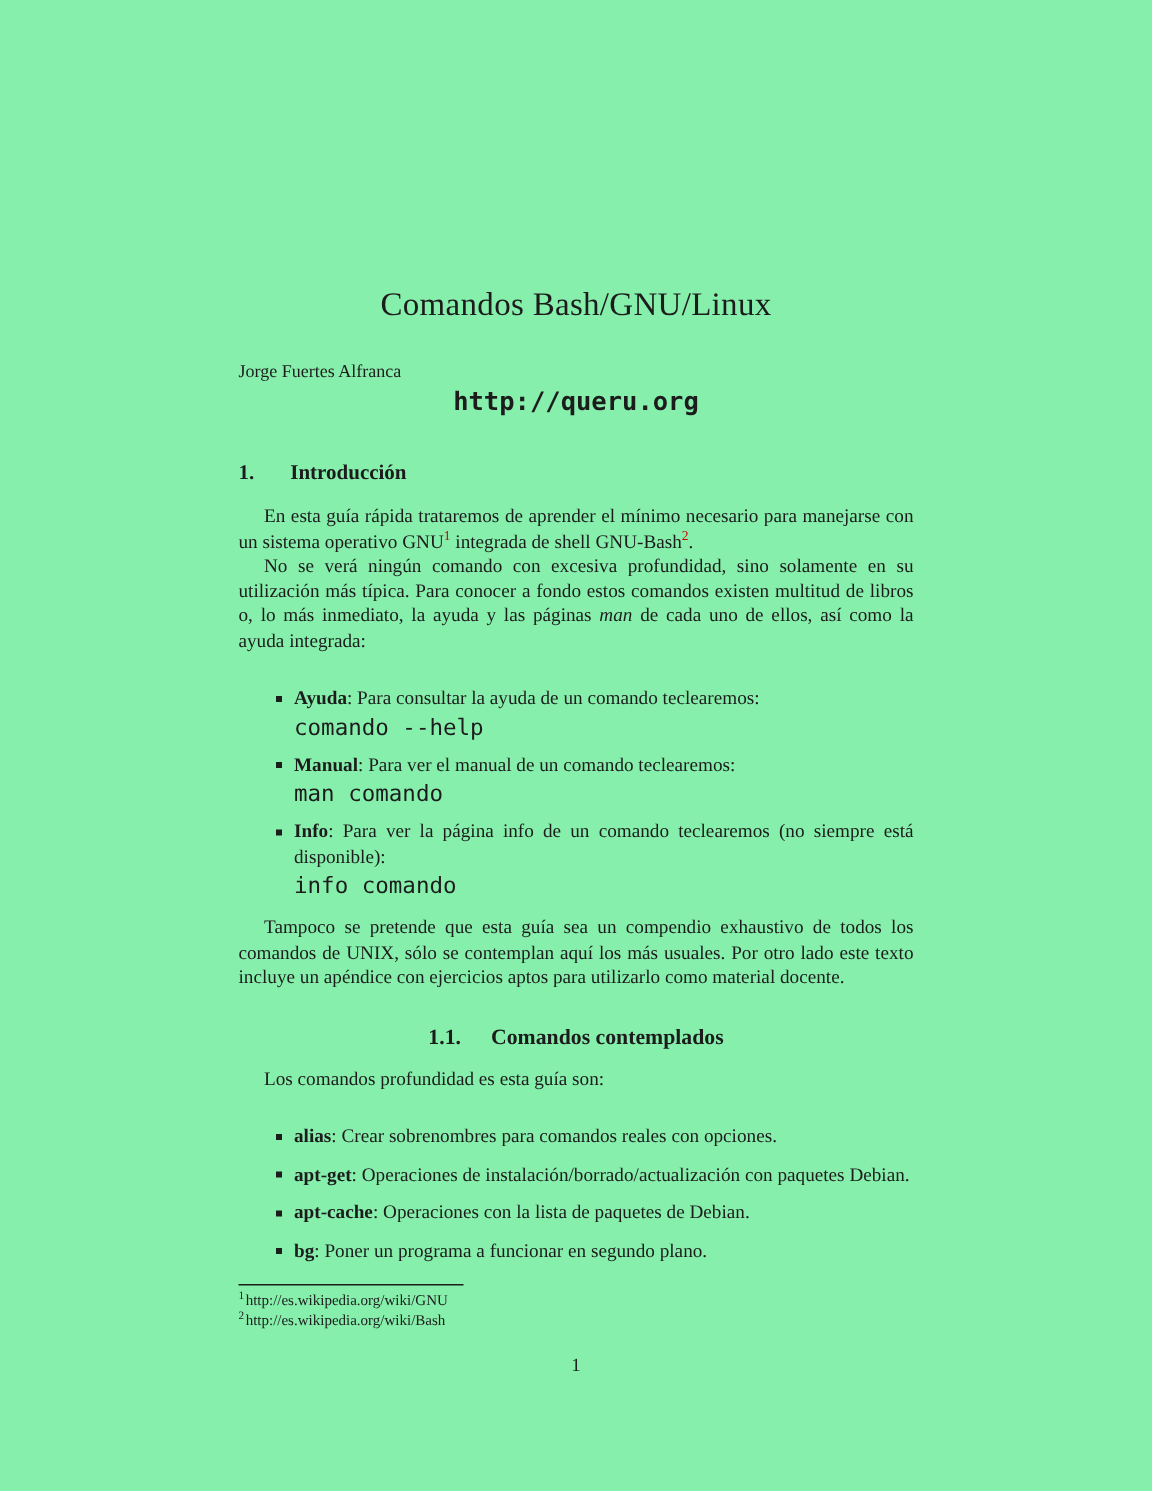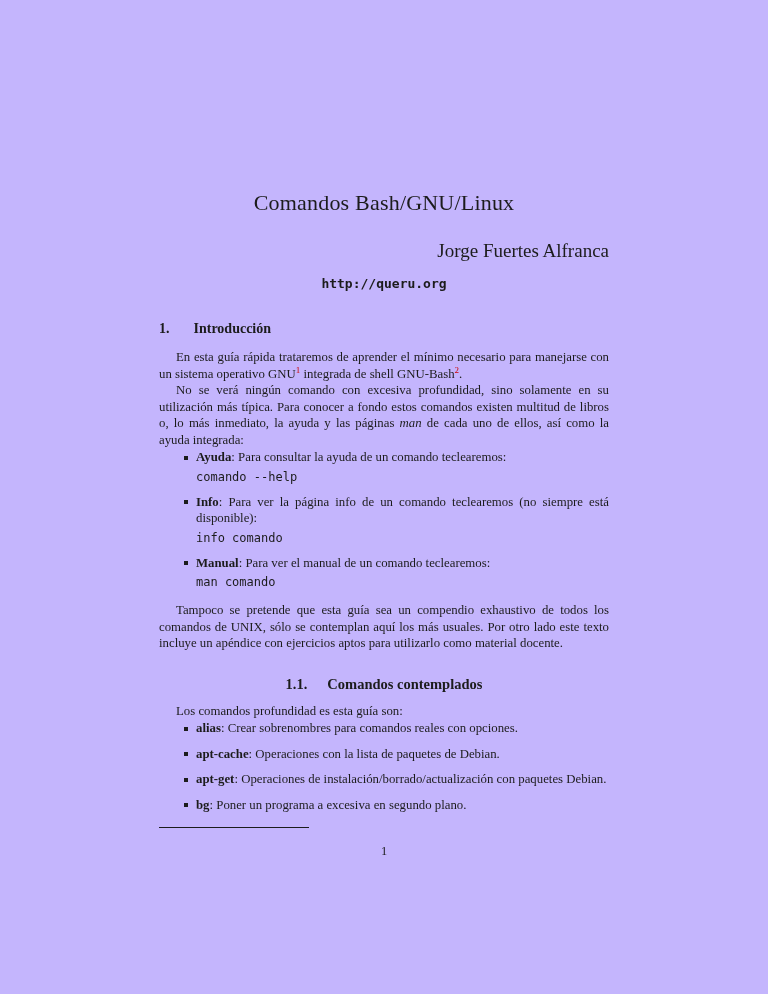--- a/index.html
+++ b/index.html
@@ -2,47 +2,47 @@
 <html><head>
 <meta charset="utf-8">
 <style>
   * { margin: 0; padding: 0; box-sizing: border-box; }
   html, body { background: #ffffff; }
   .page {
     position: relative;
     width: 768px;
     height: 994px;
     margin: 0 auto;
-    background: #c4b5fd;
+    background: #86efac;
     color: #1c1c1c;
     font-family: "Liberation Serif", serif;
     overflow: hidden;
   }
   .content {
     width: 450px;
     margin: 0 auto;
     padding-top: 190px;
   }
   .doc-title {
     text-align: center;
     font-size: 22px;
     font-weight: normal;
     letter-spacing: 0.2px;
     margin-bottom: 24px;
   }
   .author {
-    text-align: right;
-    font-size: 19px;
-    margin-bottom: 14px;
+    text-align: left;
+    font-size: 12px;
+    margin-bottom: 3px;
   }
   .author-url {
     text-align: center;
     font-family: "DejaVu Sans Mono", monospace;
     font-weight: bold;
-    font-size: 13px;
+    font-size: 17px;
   }
   .pub-date {
     text-align: center;
     font-size: 13.5px;
     margin-top: 13px;
   }
   .sec-heading {
     font-size: 14px;
     font-weight: bold;
     margin-top: 30px;
@@ -66,42 +66,42 @@
   .fnref {
     color: #cc0000;
     font-size: 9px;
     vertical-align: super;
     line-height: 0;
     text-decoration: none;
   }
   em.term-em { font-style: italic; margin-top: 32px; }
   ul.doc-list {
     list-style: none;
-    margin: 1px 0 12px 25px;
+    margin: 22px 0 12px 25px;
   }
   ul.doc-list li {
     display: flex;
     align-items: flex-start;
     margin-bottom: 9px;
     font-size: 12.8px;
     line-height: 16.5px;
   }
   .bullet {
     display: inline-block;
     width: 4px;
     height: 4px;
     background: #1c1c1c;
     margin: 6.5px 8px 0 0;
     flex: none;
   }
   .li-body { flex: 1; text-align: justify; }
   .li-term { font-weight: bold; }
   .code-line {
     font-family: "DejaVu Sans Mono", monospace;
-    font-size: 12px;
+    font-size: 15px;
     margin-top: 4px;
     line-height: 15px;
   }
   .footnote-rule {
     width: 150px;
     border-top: 1px solid #1c1c1c;
     margin-top: 14px;
     margin-bottom: 4px;
   }
   .footnote-line {
@@ -147,29 +147,29 @@
       <li>
         <span class="bullet"></span>
         <span class="li-body">
           <span class="li-term">Ayuda</span><span>: Para consultar la ayuda de un comando teclearemos:</span>
           <span class="code-line" style="display:block">comando --help</span>
         </span>
       </li>
       <li>
         <span class="bullet"></span>
         <span class="li-body">
+          <span class="li-term">Manual</span><span>: Para ver el manual de un comando teclearemos:</span>
+          <span class="code-line" style="display:block">man comando</span>
+        </span>
+      </li>
+      <li>
+        <span class="bullet"></span>
+        <span class="li-body">
           <span class="li-term">Info</span><span>: Para ver la página info de un comando teclearemos (no siempre está disponible):</span>
           <span class="code-line" style="display:block">info comando</span>
-        </span>
-      </li>
-      <li>
-        <span class="bullet"></span>
-        <span class="li-body">
-          <span class="li-term">Manual</span><span>: Para ver el manual de un comando teclearemos:</span>
-          <span class="code-line" style="display:block">man comando</span>
         </span>
       </li>
     </ul>
 
     <p class="body">Tampoco se pretende que esta guía sea un compendio exhaustivo de todos los comandos de UNIX, sólo se contemplan aquí los más usuales. Por otro lado este texto incluye un apéndice con ejercicios aptos para utilizarlo como material docente.</p>
 
     <h3 class="subsec-heading">
       <span class="sec-num">1.1.</span><span>Comandos contemplados</span>
     </h3>
 
@@ -178,36 +178,44 @@
     <ul class="doc-list">
       <li>
         <span class="bullet"></span>
         <span class="li-body">
           <span class="li-term">alias</span><span>: Crear sobrenombres para comandos reales con opciones.</span>
         </span>
       </li>
       <li>
         <span class="bullet"></span>
         <span class="li-body">
+          <span class="li-term">apt-get</span><span>: Operaciones de instalación/borrado/actualización con paquetes Debian.</span>
+        </span>
+      </li>
+      <li>
+        <span class="bullet"></span>
+        <span class="li-body">
           <span class="li-term">apt-cache</span><span>: Operaciones con la lista de paquetes de Debian.</span>
         </span>
       </li>
       <li>
         <span class="bullet"></span>
         <span class="li-body">
-          <span class="li-term">apt-get</span><span>: Operaciones de instalación/borrado/actualización con paquetes Debian.</span>
-        </span>
-      </li>
-      <li>
-        <span class="bullet"></span>
-        <span class="li-body">
-          <span class="li-term">bg</span><span>: Poner un programa a excesiva en segundo plano.</span>
+          <span class="li-term">bg</span><span>: Poner un programa a funcionar en segundo plano.</span>
         </span>
       </li>
     </ul>
 
     <div class="footnote-rule"></div>
 
+    <div>
+      <div class="footnote-line">
+        <span class="fn-num">1</span><span>http://es.wikipedia.org/wiki/GNU</span>
+      </div>
+      <div class="footnote-line">
+        <span class="fn-num">2</span><span>http://es.wikipedia.org/wiki/Bash</span>
+      </div>
+    </div>
 
     <div class="page-num">1</div>
 
   </div>
 </div>
 
 </body></html>

